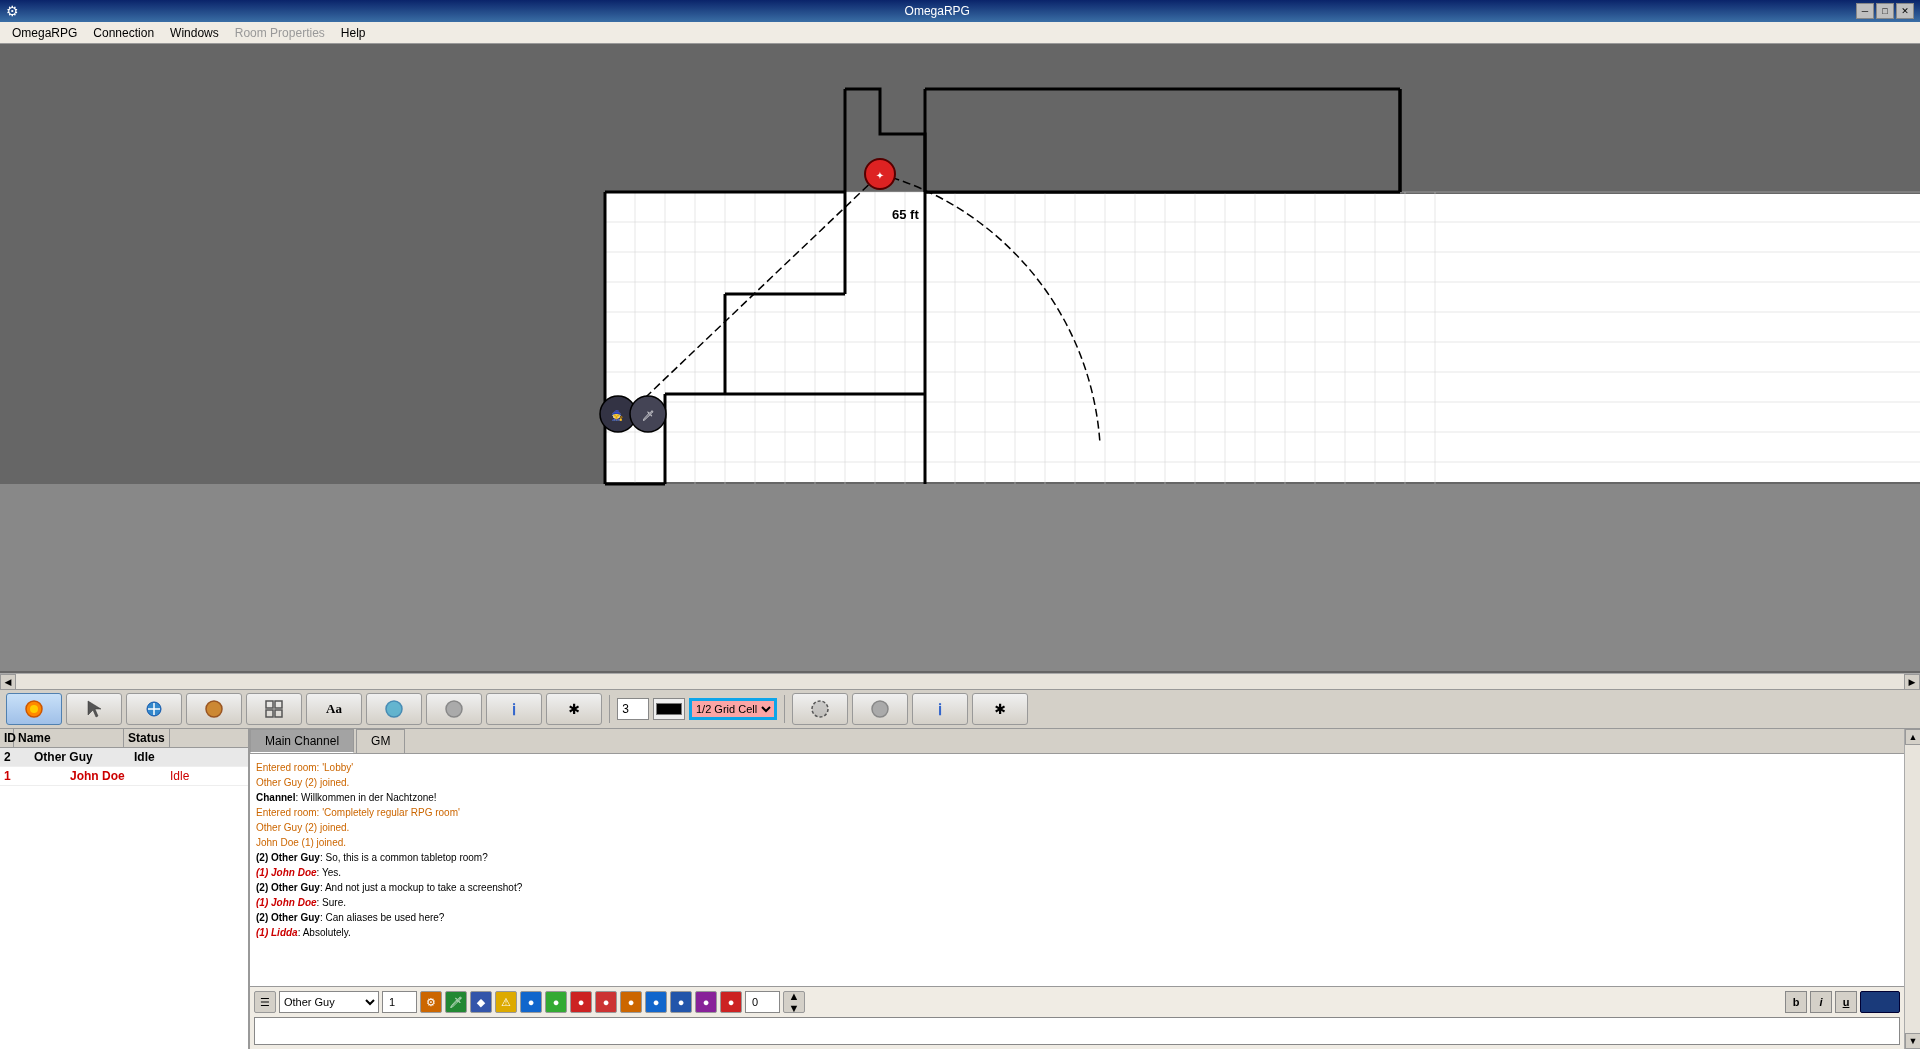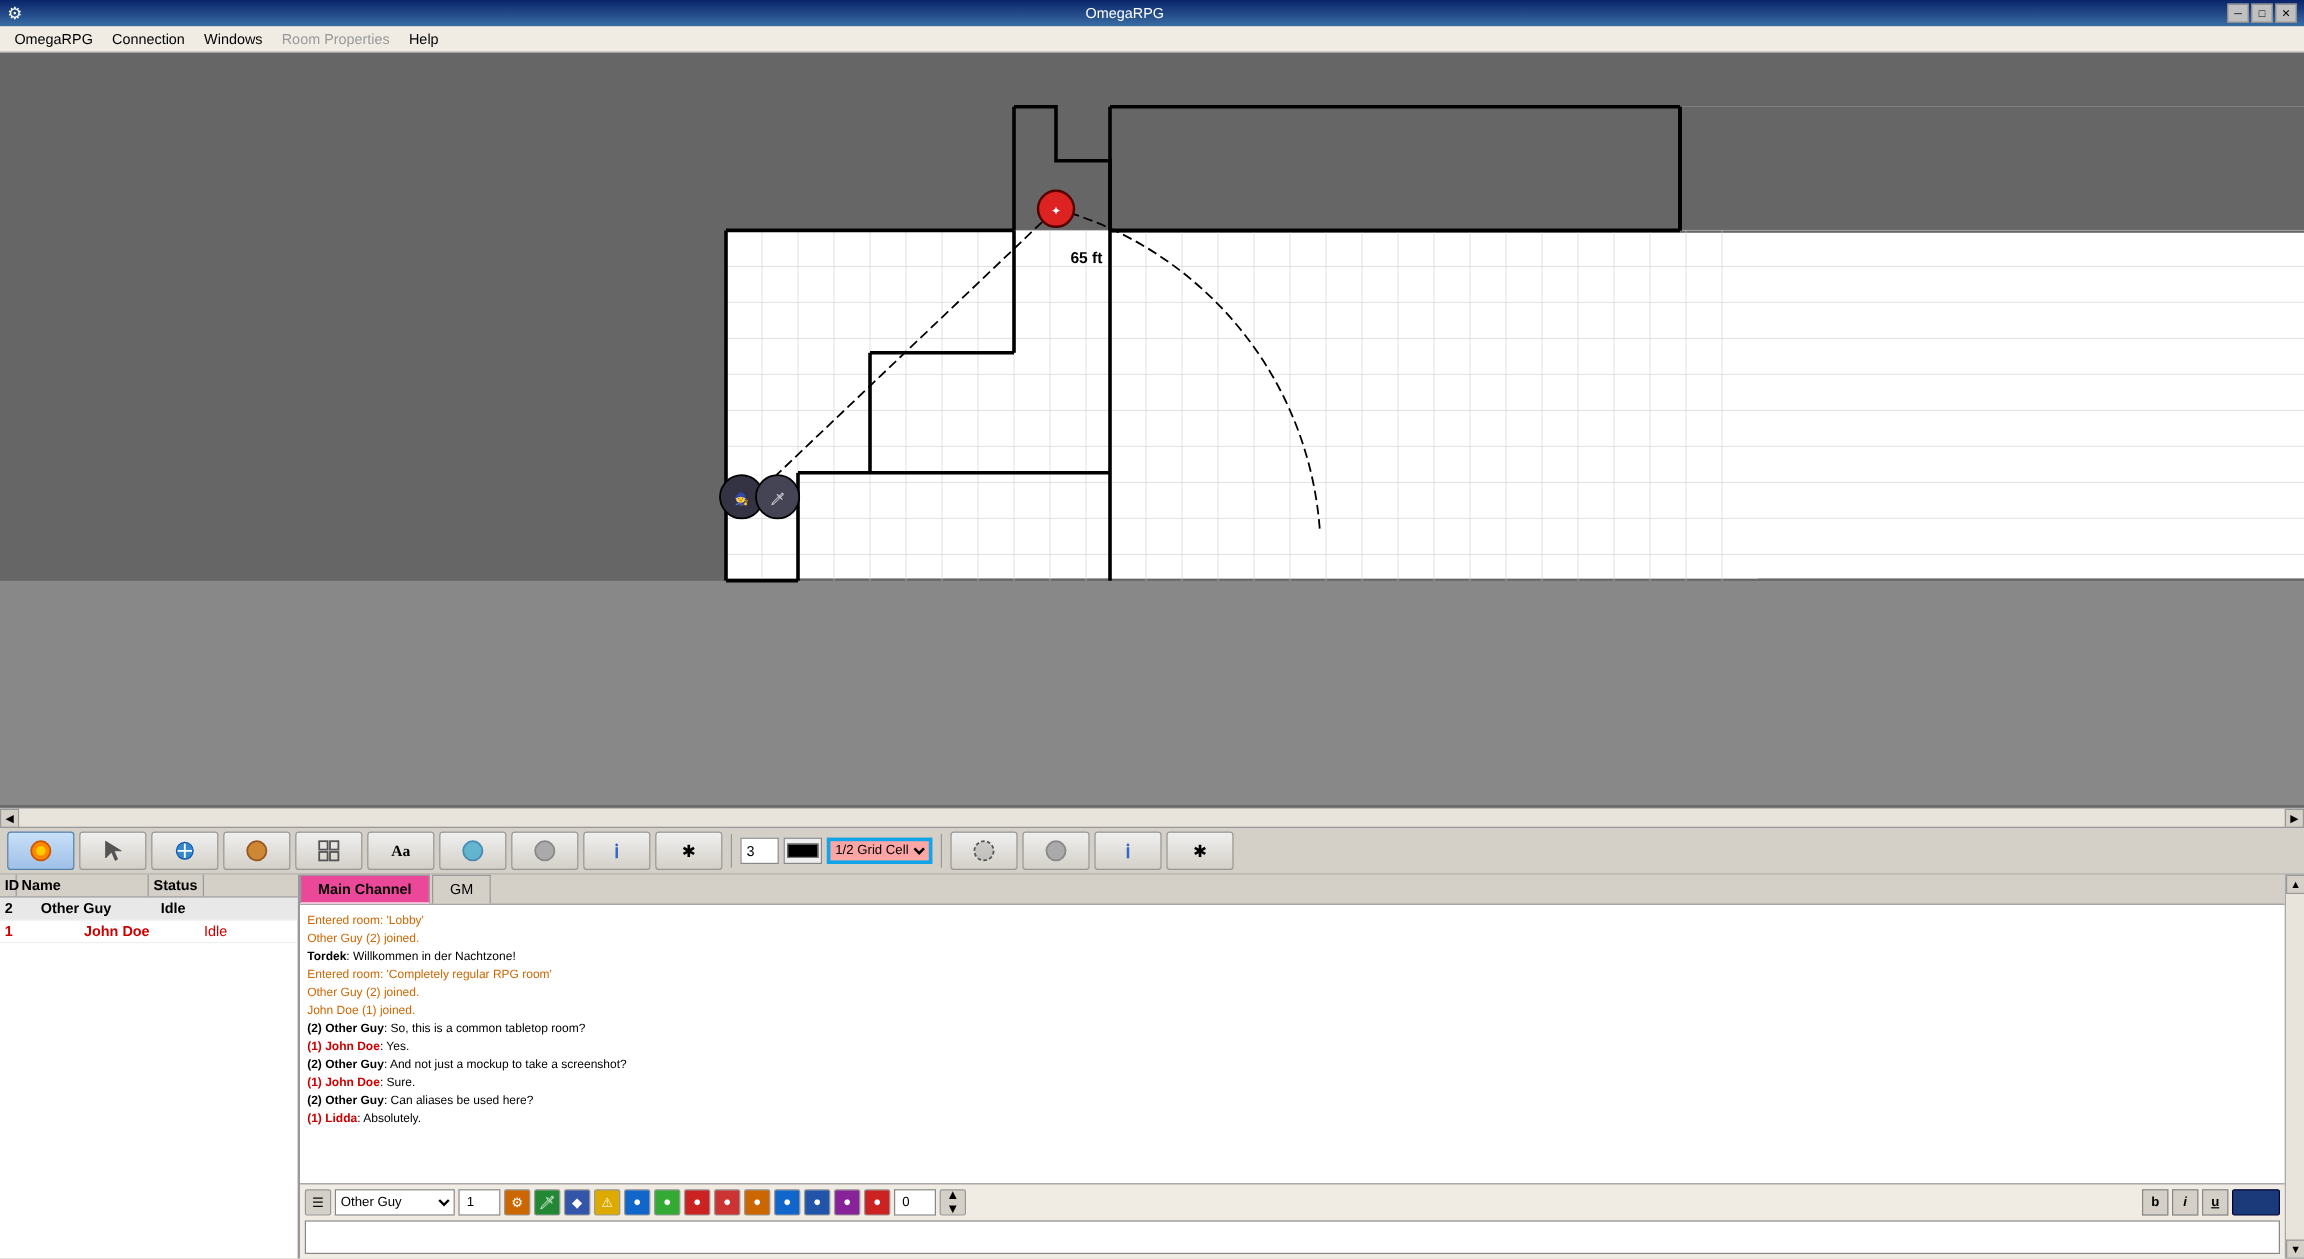--- a/index.html
+++ b/index.html
@@ -47,26 +47,26 @@
     .player-cell.id { width: 30px; font-weight: bold; }
     .player-cell.name { width: 100px; font-weight: bold; }
     .player-cell.status { width: 70px; }
     .player-row.p2 .player-cell { color: #000; font-weight: bold; }
     .player-row.p1 .player-cell { color: #cc0000; }
 
     
     #chat-panel { flex: 1; display: flex; flex-direction: column; background: white; }
     #chat-tabs { display: flex; background: #d4d0c8; border-bottom: 1px solid #999; }
     .chat-tab { padding: 4px 14px; font-size: 12px; cursor: pointer; border: 1px solid #999; border-bottom: none; background: #d4d0c8; margin-right: 2px; }
-    .chat-tab.active { background: #ec4899; border-bottom: 1px solid white; font-weight: bold; }
+    .chat-tab.active { background: #a3a3a3; border-bottom: 1px solid white; font-weight: normal; }
     #chat-messages { flex: 1; overflow-y: auto; padding: 6px; font-size: 10px; line-height: 1.5; }
     .msg-orange { color: #cc6600; }
     .msg-black { color: #000; }
     .msg-bold { font-weight: bold; }
-    .msg-red { color: #cc0000; }
+    .msg-red { color: #cc0000; font-style: italic; }
 
     
     #chat-input-area { border-top: 1px solid #999; padding: 4px; background: #f0ece4; display: flex; flex-direction: column; gap: 4px; }
     #chat-toolbar { display: flex; align-items: center; gap: 3px; }
     .chat-icon-btn { width: 22px; height: 22px; border: 1px solid #999; background: #d4d0c8; cursor: pointer; display: flex; align-items: center; justify-content: center; font-size: 11px; border-radius: 2px; }
     .chat-select { height: 22px; border: 1px solid #888; font-size: 11px; background: white; }
     .chat-num-input { width: 35px; height: 22px; border: 1px solid #888; font-size: 11px; text-align: center; }
     .chat-format-btn { width: 22px; height: 22px; border: 1px solid #888; background: #d4d0c8; cursor: pointer; font-size: 11px; font-weight: bold; display: flex; align-items: center; justify-content: center; }
     .chat-send-btn { width: 40px; height: 22px; background: #1a3a7a; border: 1px solid #003; cursor: pointer; color: white; font-size: 11px; border-radius: 2px; }
     #chat-text-input { width: 100%; height: 28px; border: 1px solid #888; font-size: 12px; padding: 2px 4px; }
@@ -327,21 +327,21 @@
     <div id="chat-panel">
 
       <div id="chat-tabs">
         <div class="chat-tab active">Main Channel</div>
         <div class="chat-tab">GM</div>
       </div>
 
       <div id="chat-messages">
         <div class="msg-orange">Entered room: 'Lobby'</div>
         <div class="msg-orange">Other Guy (2) joined.</div>
-        <div class="msg-black"><span class="msg-bold">Tordek</span><span>: Willkommen in der Nachtzone!</span></div>
+        <div class="msg-black"><span class="msg-bold">Channel</span><span>: Willkommen in der Nachtzone!</span></div>
         <div class="msg-orange">Entered room: 'Completely regular RPG room'</div>
         <div class="msg-orange">Other Guy (2) joined.</div>
         <div class="msg-orange">John Doe (1) joined.</div>
         <div class="msg-black"><span class="msg-bold">(2) Other Guy</span><span>: So, this is a common tabletop room?</span></div>
         <div class="msg-black"><span class="msg-bold msg-red">(1) John Doe</span><span>: Yes.</span></div>
         <div class="msg-black"><span class="msg-bold">(2) Other Guy</span><span>: And not just a mockup to take a screenshot?</span></div>
         <div class="msg-black"><span class="msg-bold msg-red">(1) John Doe</span><span>: Sure.</span></div>
         <div class="msg-black"><span class="msg-bold">(2) Other Guy</span><span>: Can aliases be used here?</span></div>
         <div class="msg-black"><span class="msg-bold msg-red">(1) Lidda</span><span>: Absolutely.</span></div>
 

